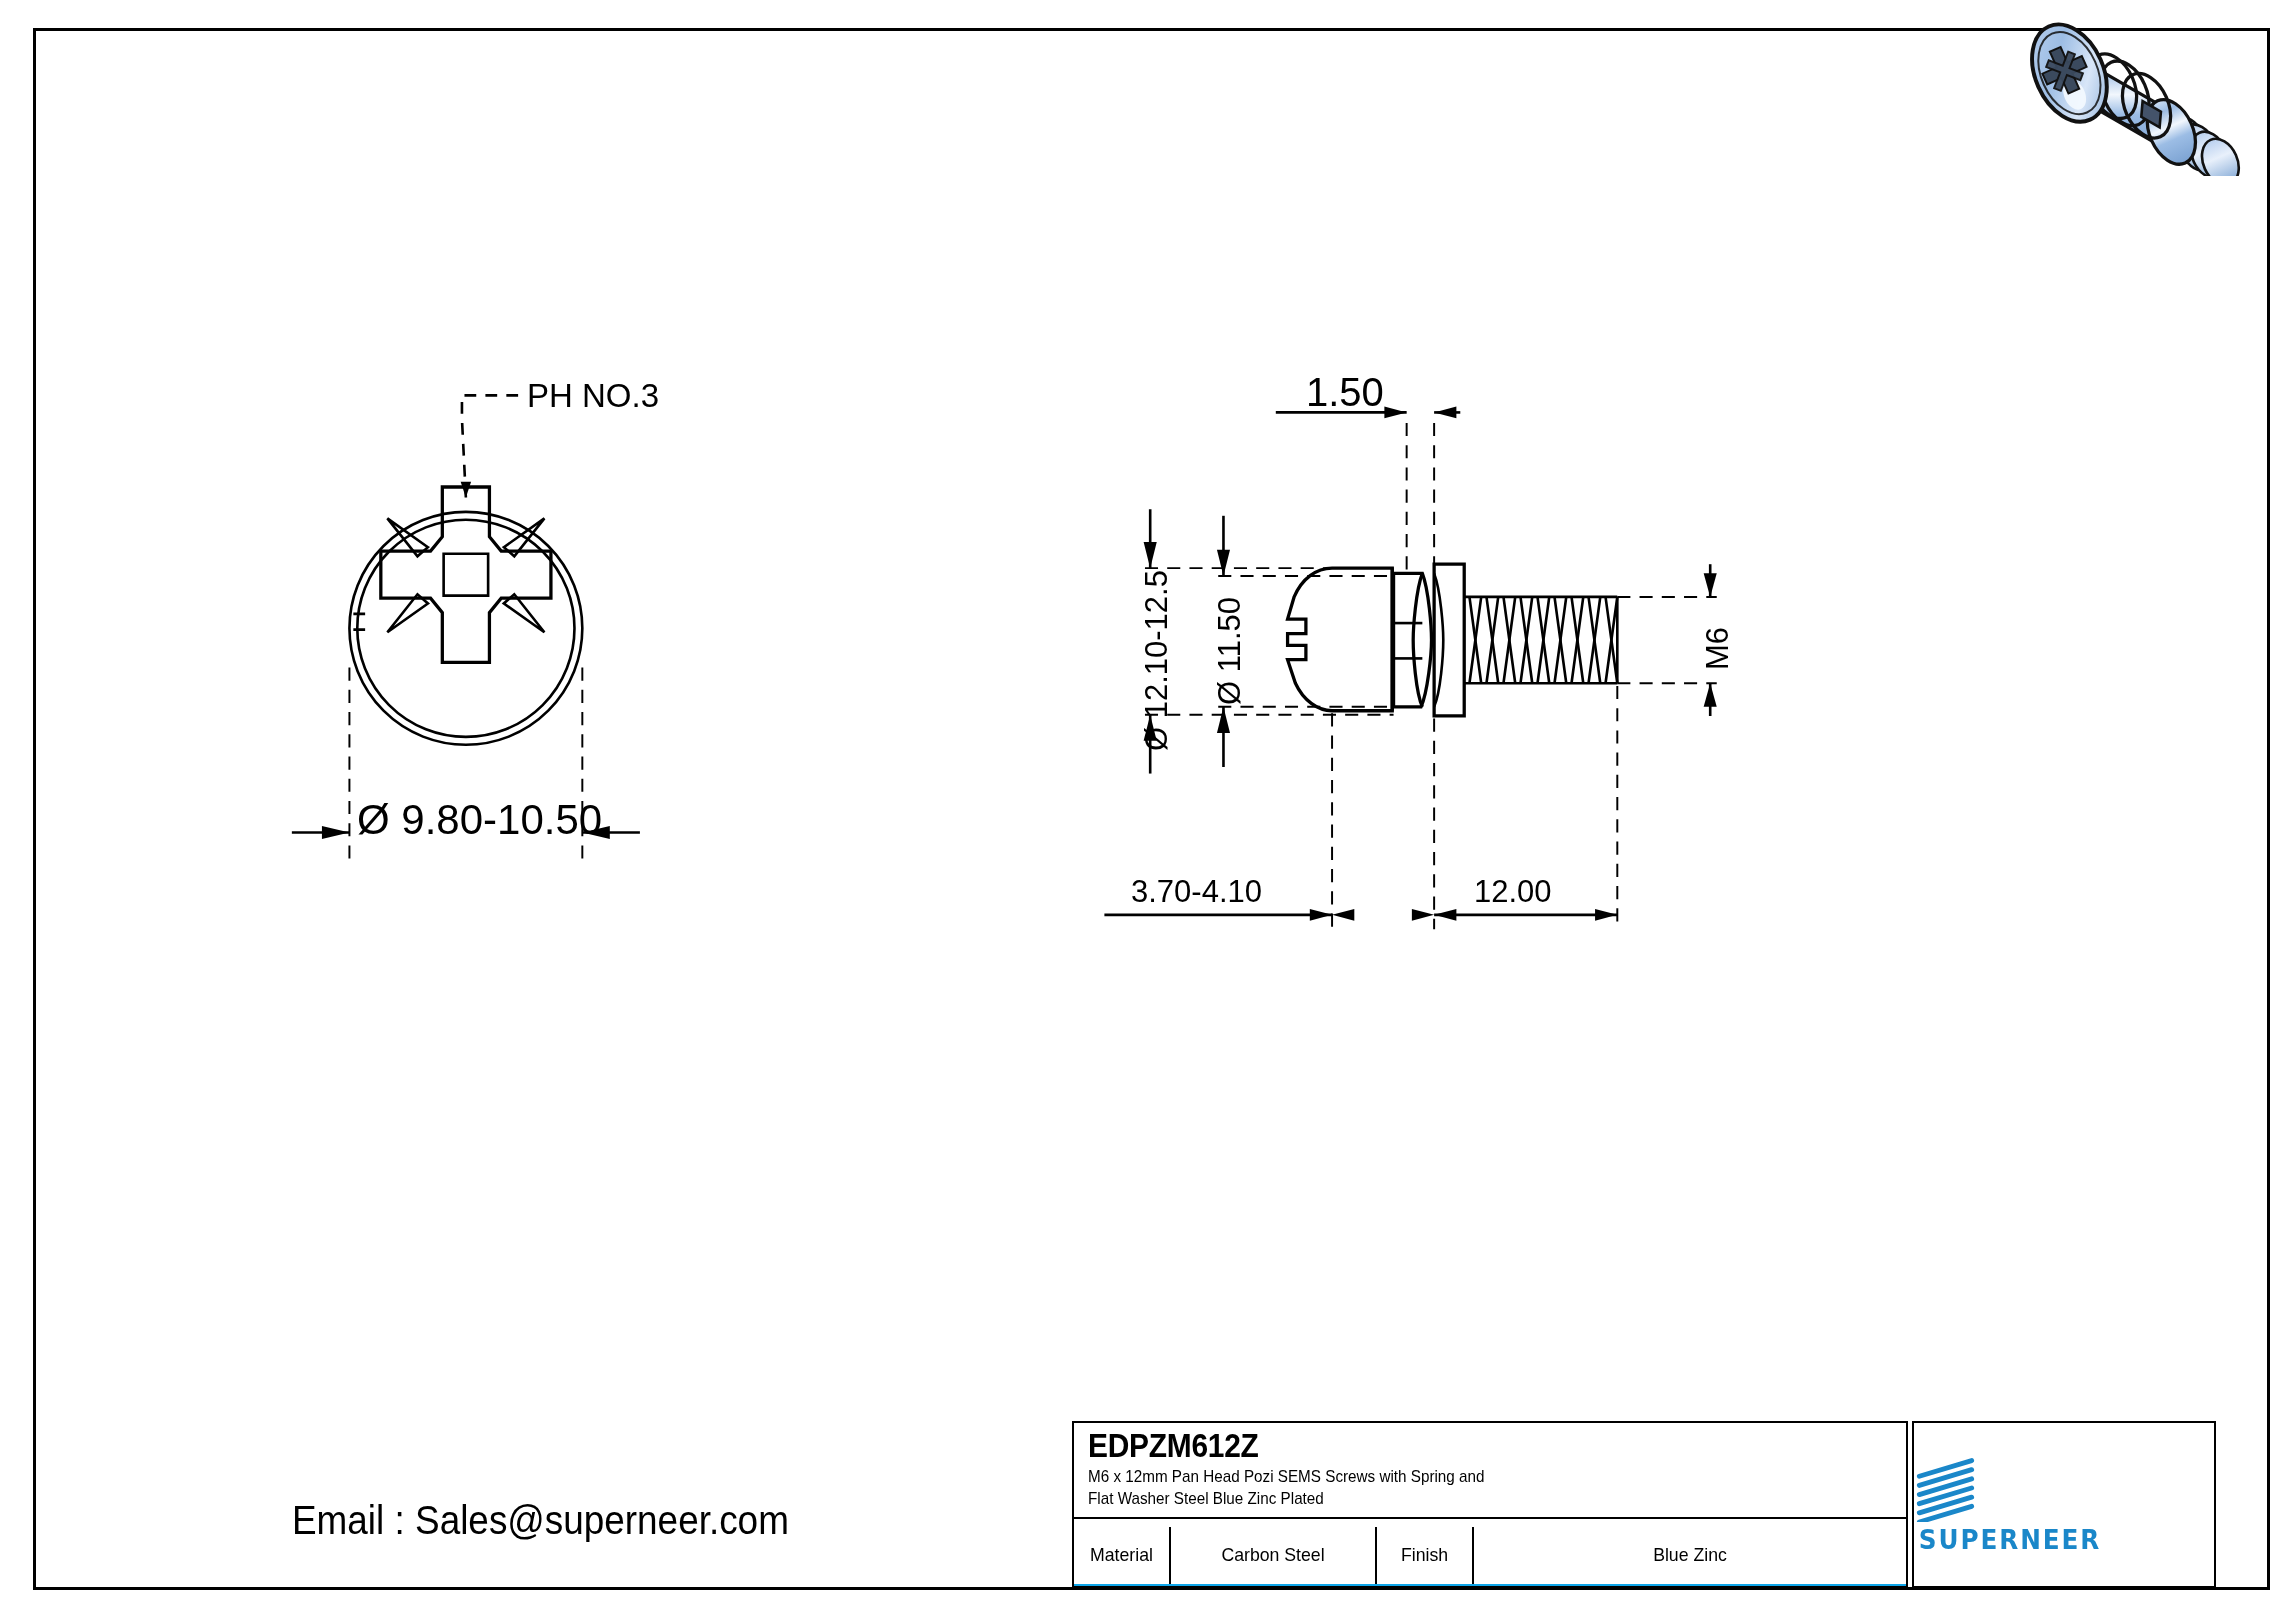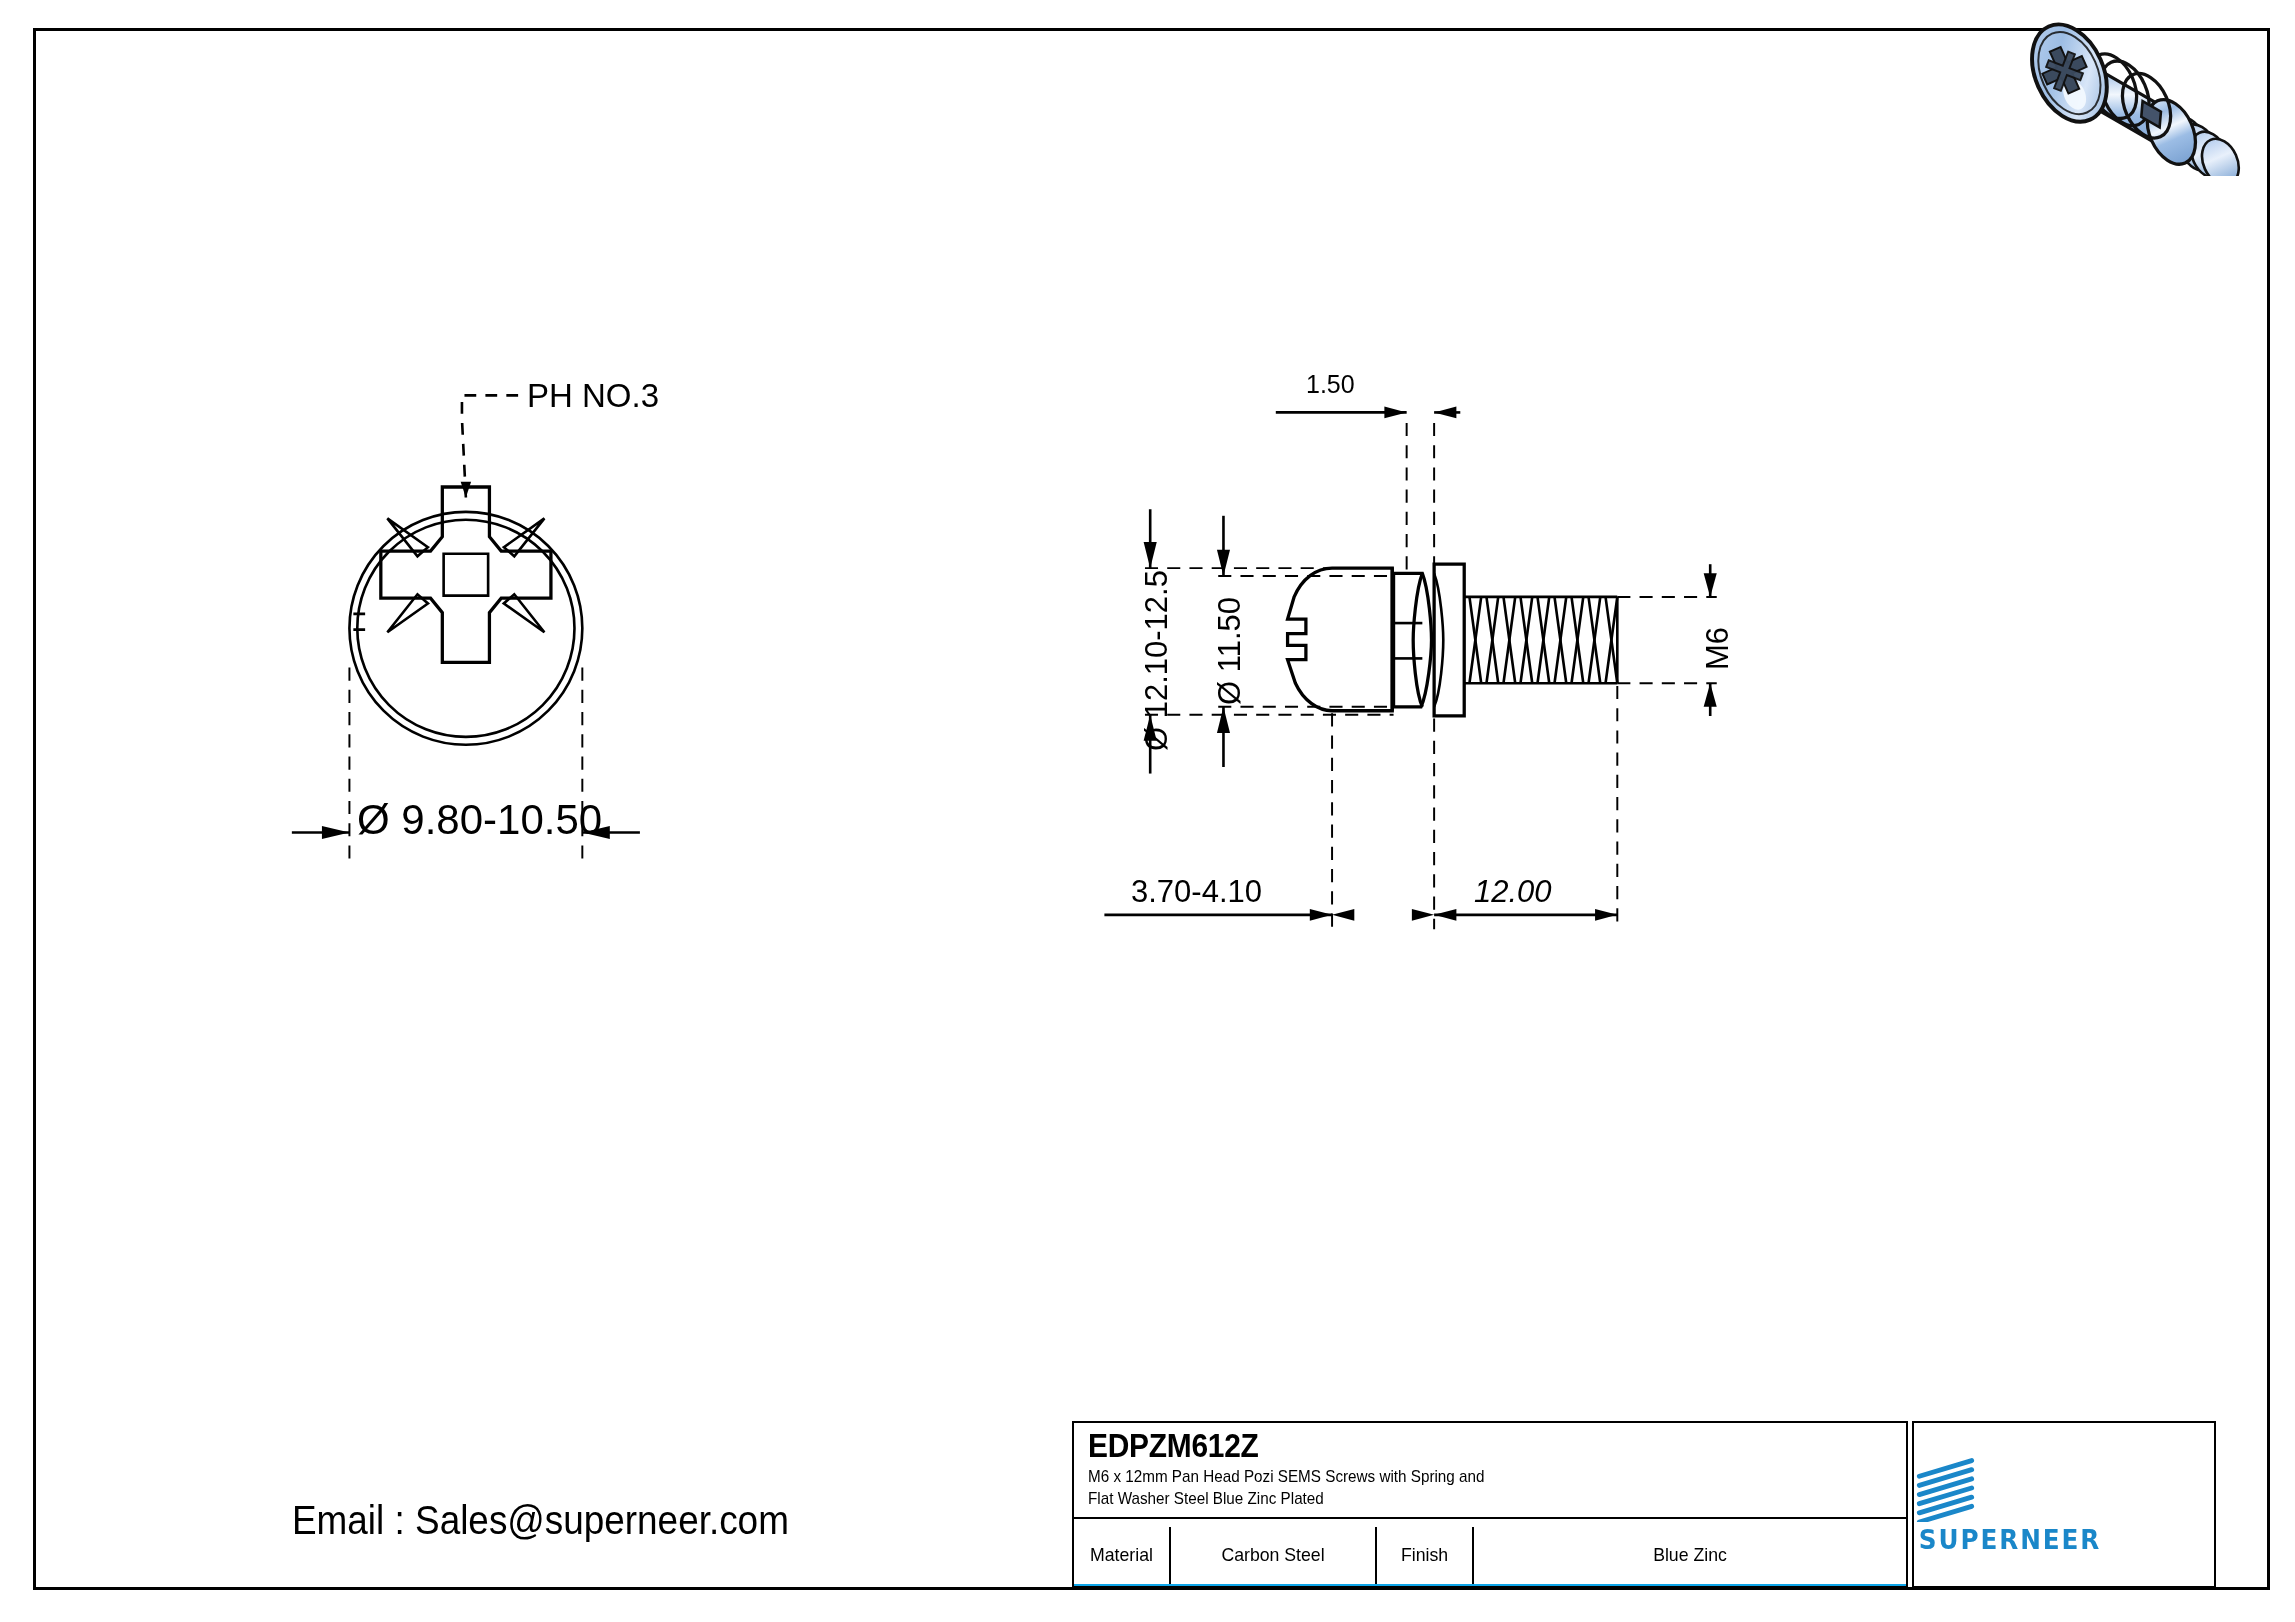--- a/index.html
+++ b/index.html
@@ -363,31 +363,31 @@
         <path d="M2186 1398 L2220 1389 L2220 1407 Z" fill="#000" stroke="none"></path>
         <path d="M2466 1398 L2432 1389 L2432 1407 Z" fill="#000" stroke="none"></path>
       </g>
     </g>
   </svg>
 
   <div class="dim" style="left:523px; top:377px; font-size:33px;">PH NO.3</div>
 
   <div class="dim" style="left:353px; top:796px; font-size:42px;">Ø 9.80-10.50</div>
 
-  <div class="dim" style="left:1302px; top:370px; font-size:25px;">1.50</div>
+  <div class="dim" style="left:1302px; top:370px; font-size:40px;">1.50</div>
 
   <div class="dim rot" style="left:1135px; top:751px; font-size:31px;">Ø 12.10-12.5</div>
 
   <div class="dim rot" style="left:1208px; top:705px; font-size:31px;">Ø 11.50</div>
 
   <div class="dim rot" style="left:1696px; top:670px; font-size:31px;">M6</div>
 
   <div class="dim" style="left:1127px; top:874px; font-size:31px;">3.70-4.10</div>
 
-  <div class="dim" style="left:1470px; top:874px; font-size:31px;font-style:italic;">12.00</div>
+  <div class="dim" style="left:1470px; top:874px; font-size:31px;">12.00</div>
 
   <div class="email">Email : Sales@superneer.com</div>
 
   <div class="titleblock">
 
     <div class="tb-left">
 
       <div class="tb-desc">
         <div class="tb-sku">EDPZM612Z</div>
         <div class="tb-descline">M6 x 12mm Pan Head Pozi SEMS Screws with Spring and</div>

